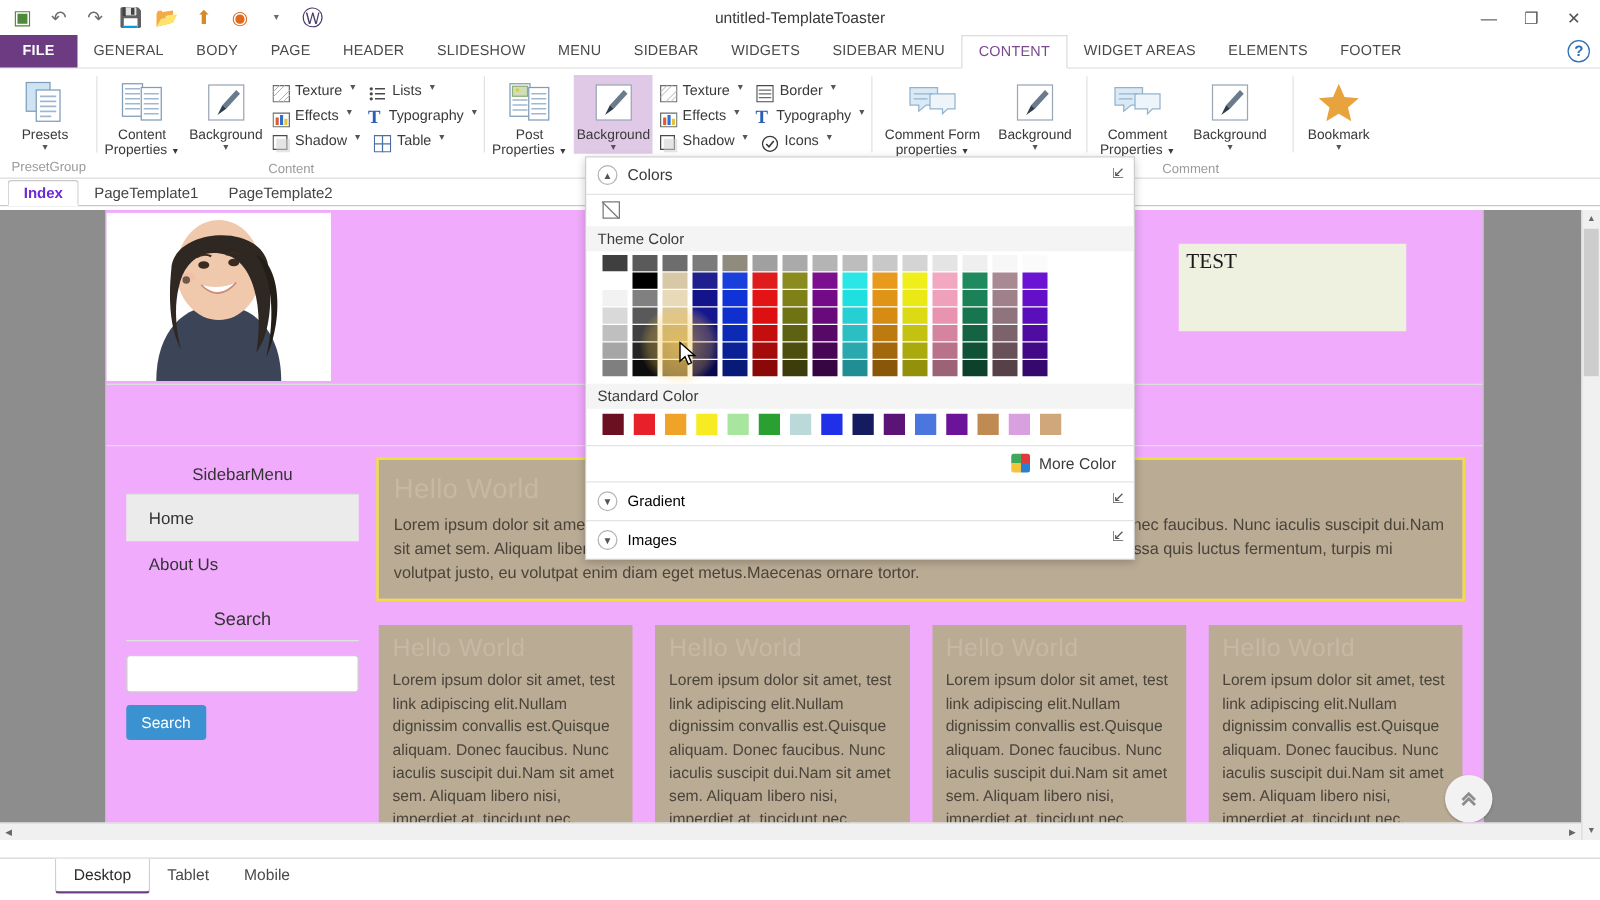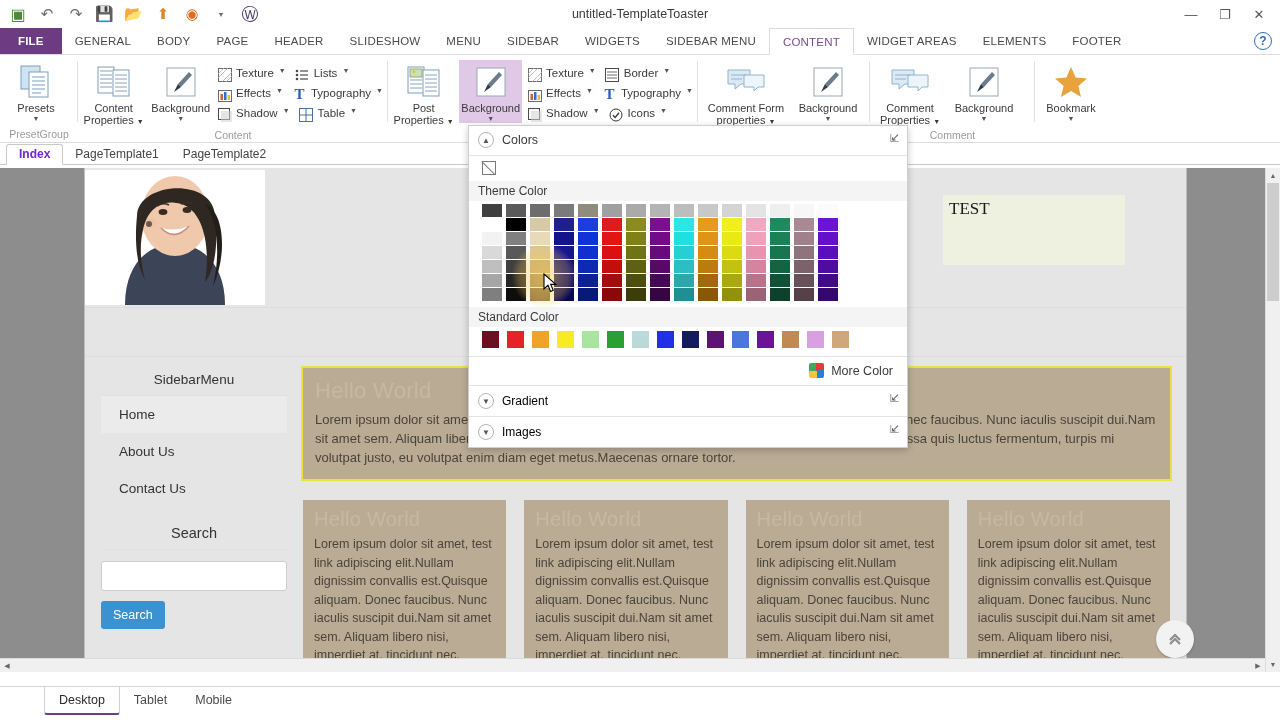--- a/index.html
+++ b/index.html
@@ -85,21 +85,21 @@
     color:#6d28d9; font-weight:bold; background:#fff; border-radius:3px 3px 0 0;
   }
 
   
   .canvas {
     position:absolute; left:0; top:168px; right:0; bottom:48px;
     background:#8d8d8d; overflow:hidden;
   }
   .page {
     position:absolute; left:84px; top:0; width:1103px; bottom:0;
-    background:#e5e5e5; border-left:1px solid #bdbdbd; border-right:1px solid #bdbdbd;
+    background:#f0abfc; border-left:1px solid #bdbdbd; border-right:1px solid #bdbdbd;
   }
   .hero { position:absolute; left:0; top:2px; width:180px; height:135px; overflow:hidden; }
   .testbox {
     position:absolute; left:858px; top:27px; width:182px; height:70px;
     background:#eef0e0;
   }
   .testbox span { font-family:"Liberation Serif", serif; font-size:17px; color:#1a1a1a; padding:4px 0 0 6px; display:block; }
   .hr-line { position:absolute; left:0; right:0; top:139px; height:1px; background:#dddddd; }
   .hr-line2 { position:absolute; left:0; right:0; top:188px; height:1px; background:#dddddd; }
 
@@ -595,21 +595,20 @@
     </div>
 
     <div class="hr-line"></div>
     <div class="hr-line2"></div>
 
     <div class="sidebar">
       <div class="sb-title">SidebarMenu</div>
       <div id="sb-items">
           <div class="sb-item active">Home</div>
           <div class="sb-item">About Us</div>
-          <div class="sb-item">Contact Us</div>
         </div>
       <div class="sb-search-title">Search</div>
       <input class="sb-input" type="text" value="" style="">
       <button class="sb-btn">Search</button>
     </div>
 
     <div class="content-area">
       <div class="block selected">
         <h2>Hello World</h2>
         <p>Lorem ipsum dolor sit amet, test link adipiscing elit.Nullam dignissim convallis est.Quisque aliquam. Donec faucibus. Nunc iaculis suscipit dui.Nam sit amet sem. Aliquam libero nisi, imperdiet at, tincidunt nec, gravida vehicula, nisl. Praesent mattis, massa quis luctus fermentum, turpis mi volutpat justo, eu volutpat enim diam eget metus.Maecenas ornare tortor.</p>

